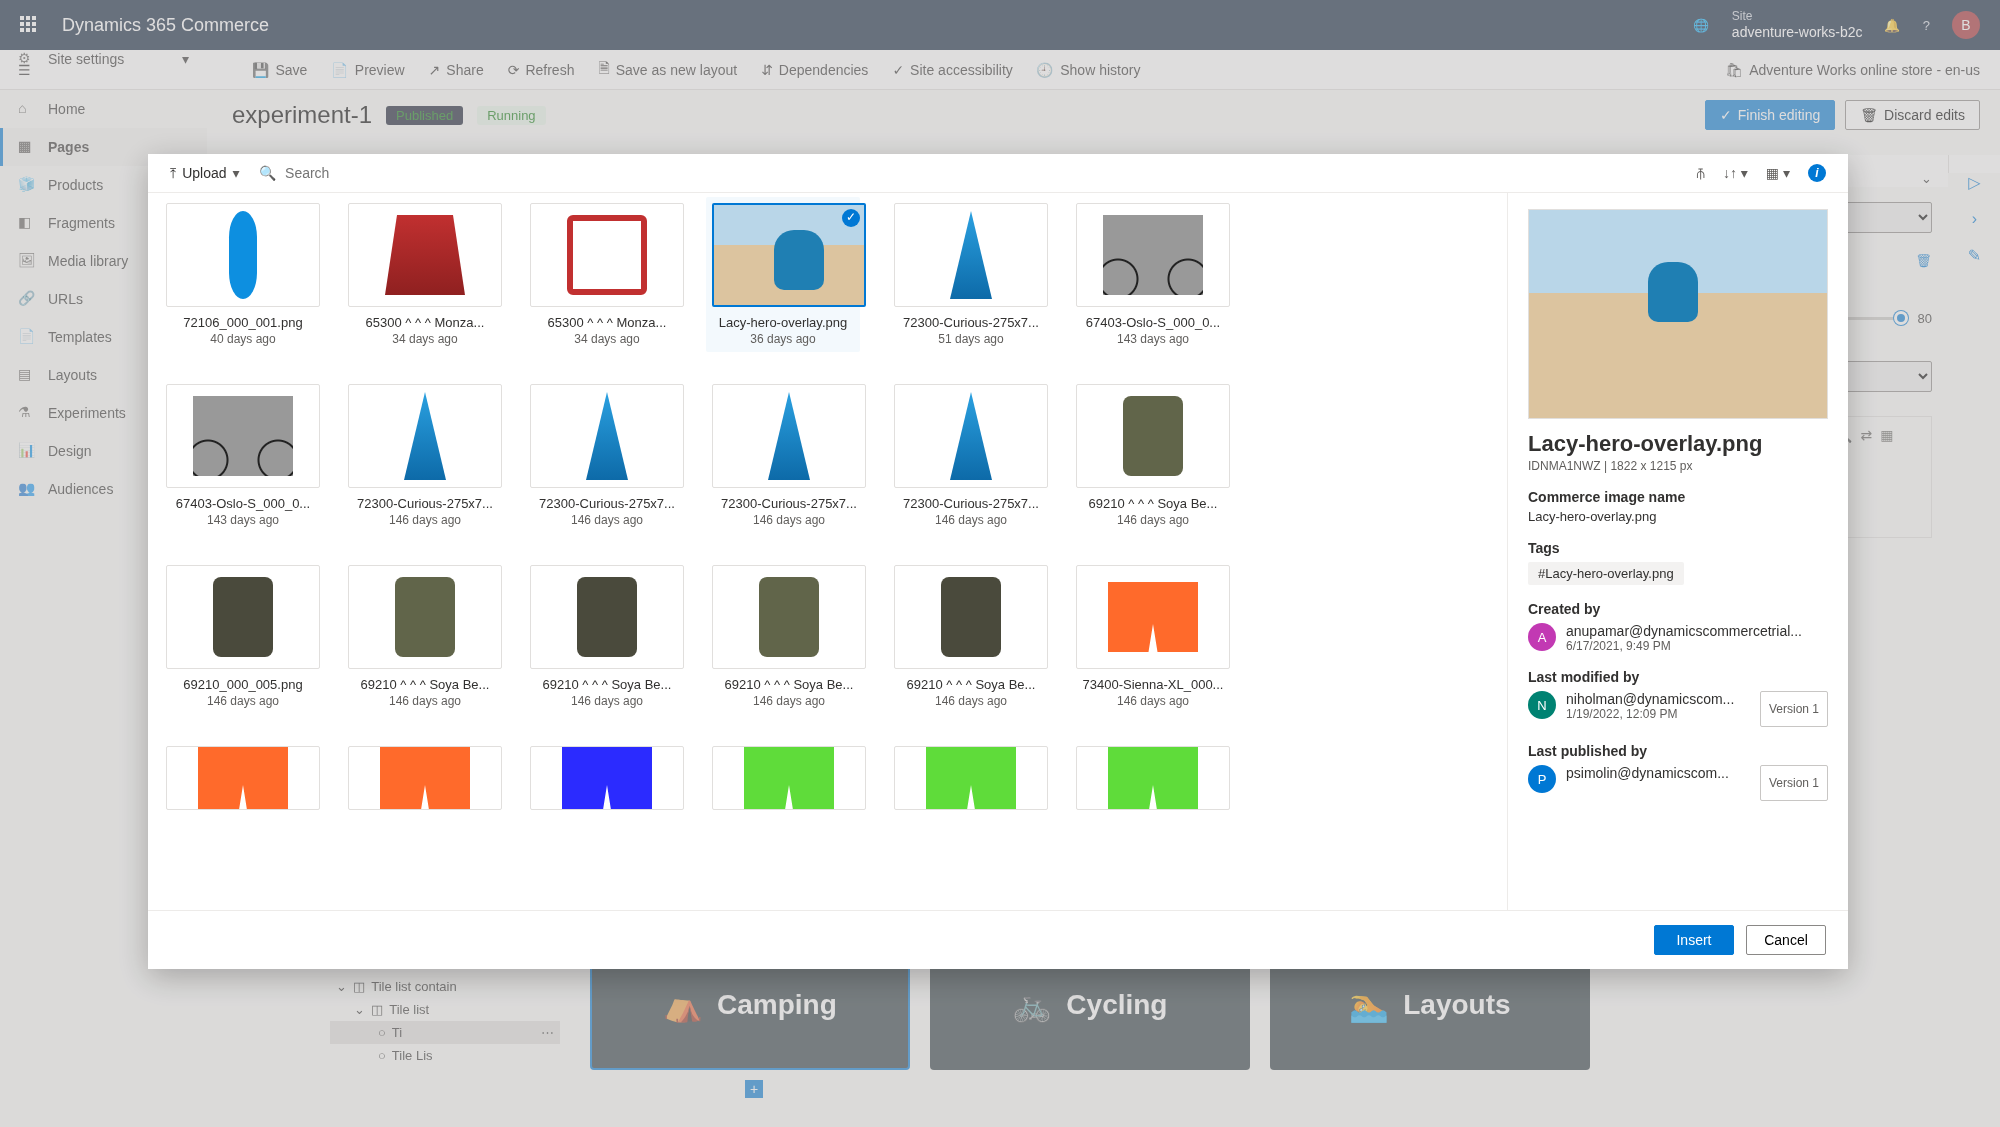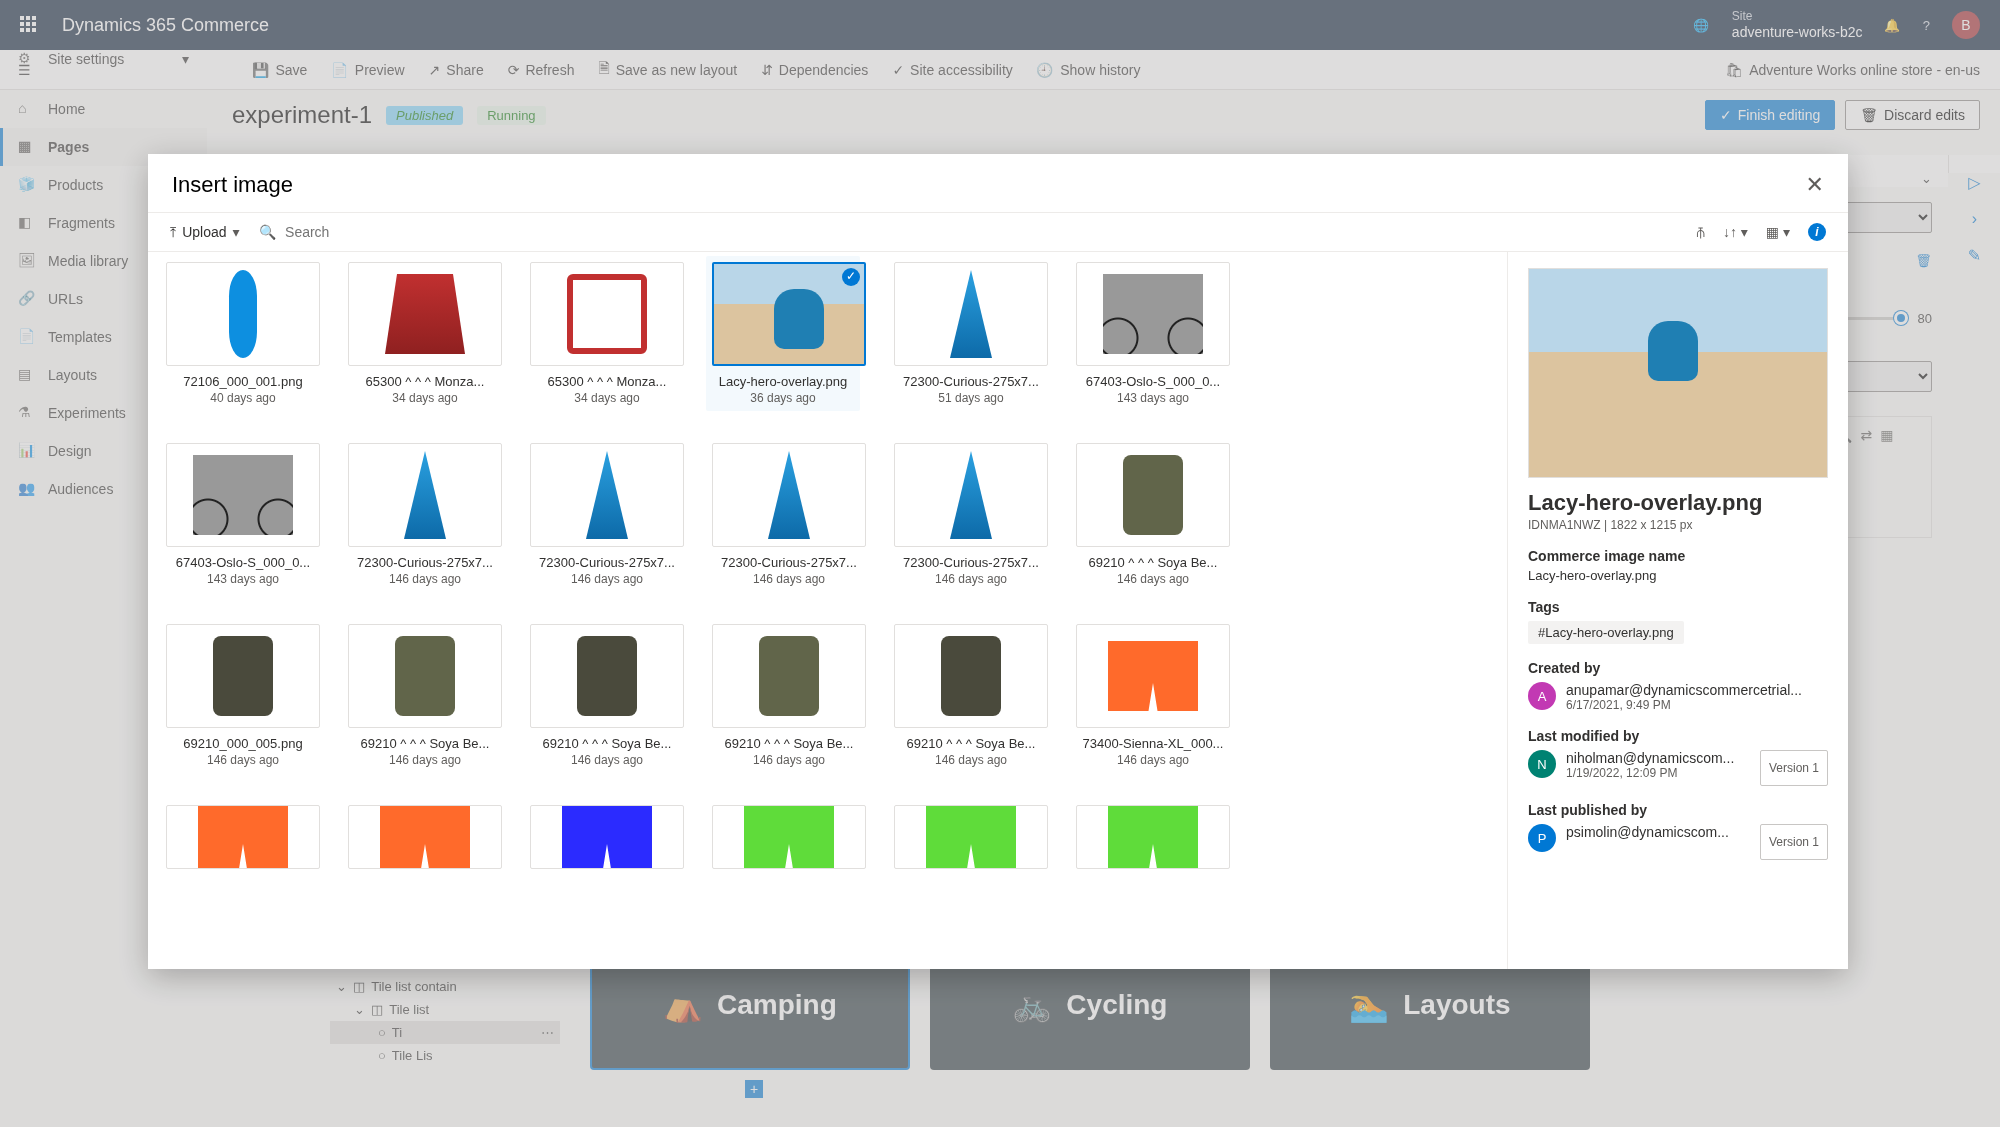--- a/index.html
+++ b/index.html
@@ -26,21 +26,21 @@
 .leftnav { position: absolute; top: 90px; left: 0; width: 208px; bottom: 0; background: #fff; border-right: 1px solid #e1dfdd; font-size: 14px; }
 .leftnav .nav-item { display: flex; align-items: center; gap: 12px; padding: 10px 18px; color: #323130; cursor:pointer; }
 .leftnav .nav-item.active { background: #f3f2f1; border-left: 3px solid #0078d4; font-weight: 600; padding-left:15px;}
 .leftnav .bottom { position: absolute; bottom: 12px; left:0; right:0; }
 .nav-icon { width: 18px; height: 18px; color: #605e5c; }
 
 
 .page-head { position: absolute; top: 100px; left: 232px; right: 20px; display:flex; align-items:center; gap:14px; }
 .page-title { font-size: 24px; font-weight: 400; }
 .badge { font-size: 13px; padding: 2px 10px; border-radius: 3px; }
-.badge.pub { background: #7dd3fc; color: #107c10; font-style: italic; }
+.badge.pub { background: #0f172a; color: #107c10; }
 .badge.run { background: #e8f5e9; color: #107c10; }
 .page-head-right { margin-left:auto; display:flex; gap:10px;}
 .btn { display:flex; align-items:center; gap:6px; padding:6px 14px; border-radius:2px; font-size:14px; border:1px solid #8a8886; background:#fff; cursor:pointer;}
 .btn.primary { background:#0078d4; border-color:#0078d4; color:#fff; }
 
 
 .bg-tiles { position:absolute; top: 940px; left:590px; display:flex; gap:20px; }
 .bg-tile { width:320px; height:130px; background:#2b3a3f; border-radius:4px; display:flex; align-items:center; justify-content:center; gap:14px; }
 .bg-tile span { color:#fff; font-size:28px; font-weight:600; }
 .bg-tile.camp { border:2px solid #0078d4; }
@@ -295,24 +295,20 @@
         <span>Layouts</span>
       </div>
 </div>
 <div class="addbtn">+</div>
 
 </div>
 
 <div class="overlay"></div>
 
 <div class="modal">
-  <div class="modal-head">
-    <span>Insert image</span>
-    <span class="close">✕</span>
-  </div>
   <div class="modal-toolbar">
     <div style="display:flex;align-items:center;gap:6px;cursor:pointer;">
       <span>⤒</span>
       <span>Upload</span>
       <span style="color:#605e5c">▾</span>
     </div>
     <div class="search-box">
       <span>🔍</span>
       <input placeholder="Search" style="">
     </div>
@@ -516,13 +512,21 @@
       <div class="user-row">
         <div class="user-av" style="background:#0078d4">P</div>
         <div style="flex:1">
           <div>psimolin@dynamicscom...</div>
         </div>
         <span class="ver-badge">Version 1</span>
       </div>
     </div>
   </div>
 
+  <div class="modal-footer">
+    <button class="btn primary">
+        <span>Insert</span>
+      </button>
+    <button class="btn">
+        <span>Cancel</span>
+      </button>
+  </div>
 </div>
 
 </body></html>

